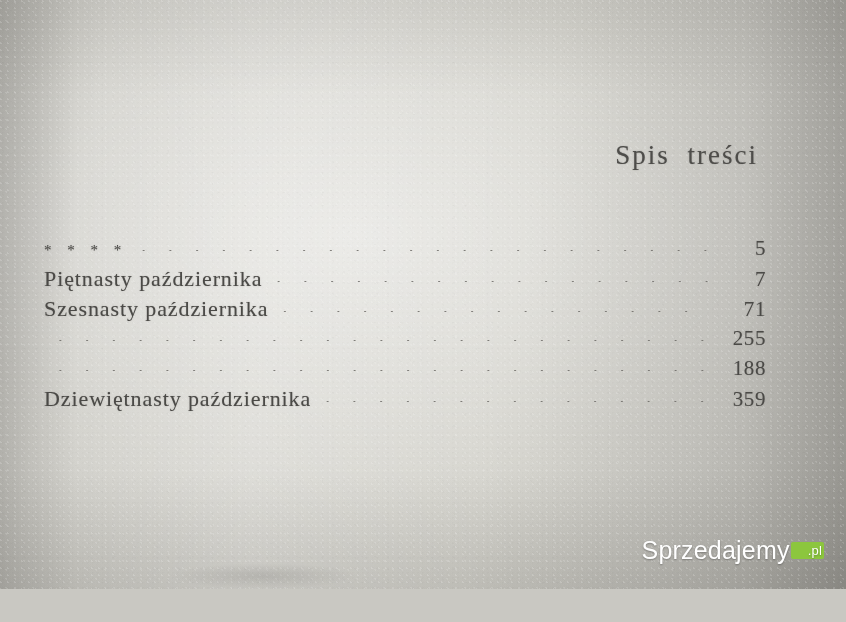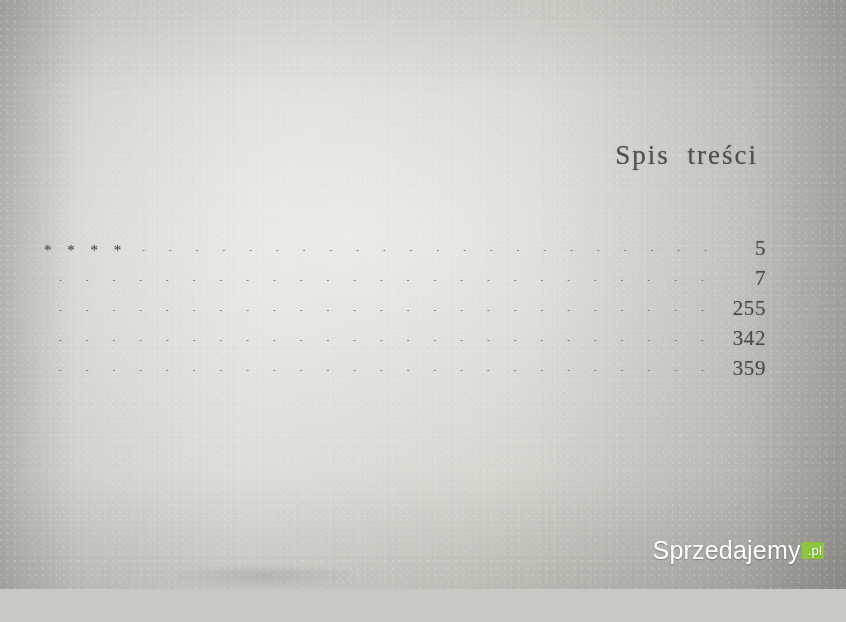--- a/index.html
+++ b/index.html
@@ -125,21 +125,21 @@
     color: #ffffff;
     text-shadow: 0 1px 2px rgba(0,0,0,0.30);
     white-space: nowrap;
   }
   #watermark .pl-badge {
     display: inline-block;
     background: #8cc63e;
     color: #ffffff;
     font-size: 13px;
     line-height: 13px;
-    padding: 2px 2px 2px 6px;
+    padding: 2px 2px 2px 17px;
     border-radius: 2px;
     margin-left: 1px;
     vertical-align: 4px;
   }
 
   
   #smudge {
     position: absolute;
     left: 168px;
     bottom: 0px;
@@ -162,36 +162,43 @@
 
   <div id="toc">
 
     <div class="toc-row stars">
       <span class="toc-title">* * * *</span>
       <span class="leader"></span>
       <span class="toc-page">5</span>
     </div>
 
     <div class="toc-row">
+      <span class="toc-title">Piętnasty  października</span>
       <span class="leader"></span>
       <span class="toc-page">7</span>
     </div>
 
+    <div class="toc-row">
+      <span class="toc-title">Szesnasty  października</span>
+      <span class="leader"></span>
+      <span class="toc-page">71</span>
+    </div>
 
     <div class="toc-row">
       <span class="leader"></span>
       <span class="toc-page">255</span>
     </div>
 
     <div class="toc-row">
       <span class="leader"></span>
-      <span class="toc-page">342</span>
-    </div>
-
-    <div class="toc-row">
+      <span class="toc-page">188</span>
+    </div>
+
+    <div class="toc-row">
+      <span class="toc-title">Dziewiętnasty  października</span>
       <span class="leader"></span>
       <span class="toc-page">359</span>
     </div>
 
   </div>
 
   <div id="watermark">
     <span>Sprzedajemy</span><span class="pl-badge">.pl</span>
   </div>
 

